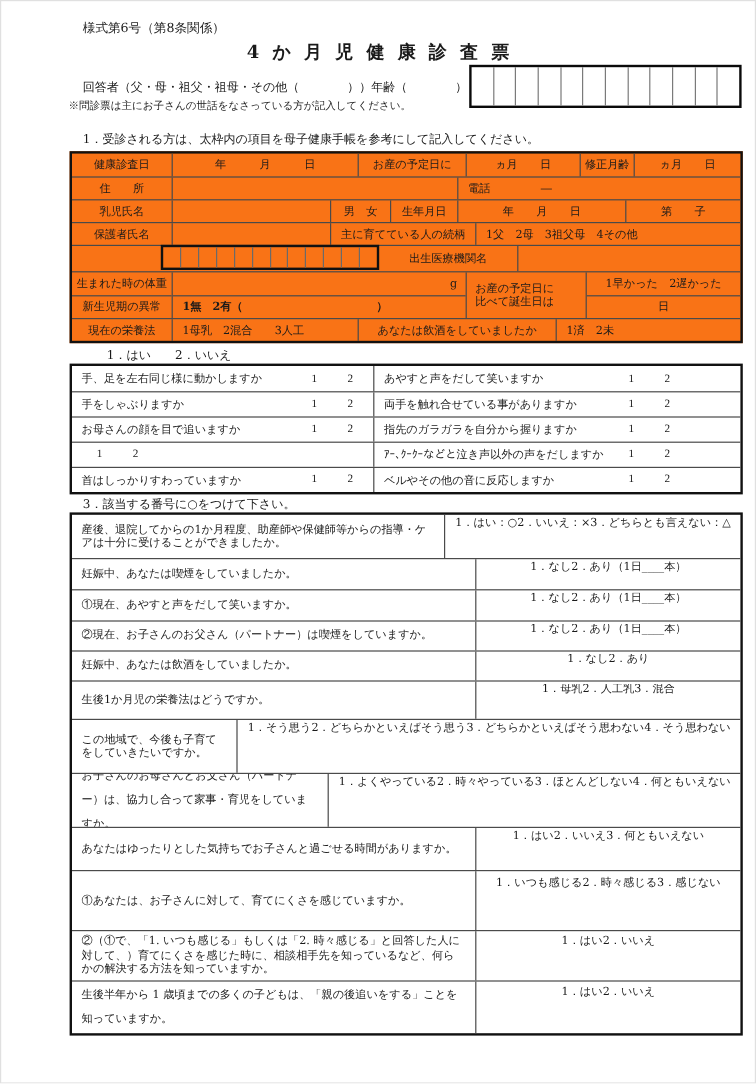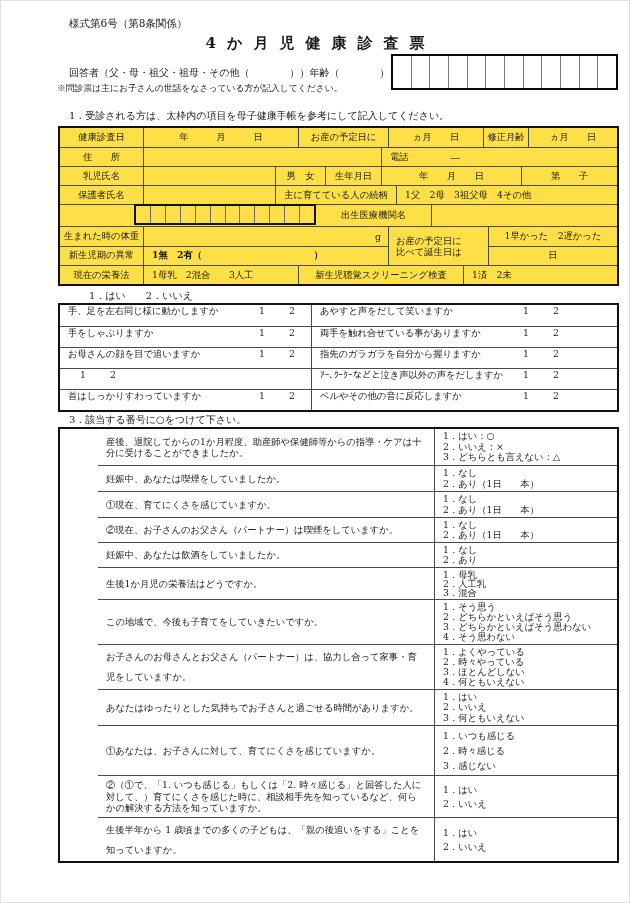--- a/index.html
+++ b/index.html
@@ -17,21 +17,21 @@
   .hdr-note { position:absolute; left:56px; top:82px; font-size:8.8px; }
 
   
   .sec-heading { position:absolute; font-size:10px; white-space:nowrap; }
   .s1-heading { left:68px; top:108px; }
   .s2-heading { left:68px; top:288px; display:flex; }
   .s2-legend { margin-left:20px; }
   .s3-heading { left:68px; top:412px; }
 
   
-  .t1 { position:absolute; left:57px; top:125px; width:561px; border:2px solid #111; background:#fde047; }
+  .t1 { position:absolute; left:57px; top:125px; width:561px; border:2px solid #111; background:#f97316; }
   .t1-row { display:flex; height:19px; border-top:1px solid #4a4a4a; font-size:9.3px; align-items:stretch; }
   .t1-row:first-child { border-top:none; }
   .t1-row.r5 { height:22px; }
   .t1 .c { display:flex; align-items:center; justify-content:center; border-left:1px solid #4a4a4a; overflow:hidden; white-space:nowrap; padding:0 2px; }
   .t1 .c:first-child { border-left:none; }
   .t1 .c.nbl { border-left:none; }
   .t1 .c.left { justify-content:flex-start; padding-left:8px; }
   .w45{width:45px}.w50{width:50px}.w56{width:56px}.w74{width:74px}.w83{width:83px}
   .w90{width:90px}.w95{width:95px}.w115{width:115px}.w121{width:121px}.w132{width:132px}
   .w140{width:140px}.w155{width:155px}.w165{width:165px}.w238{width:238px}.w245{width:245px}
@@ -46,32 +46,32 @@
   .col .half:first-child { border-bottom:1px solid #4a4a4a; }
   .col.bl { border-left:1px solid #4a4a4a; }
   .col2 .half.gline { justify-content:flex-end; padding-right:7px; }
   .col2 .half.abnormal { justify-content:flex-start; padding-left:8px;font-weight:bold; }
   .colm { width:100px; border-left:1px solid #4a4a4a; display:flex; flex-direction:column; justify-content:center; padding-left:7px; line-height:11.5px; font-size:9.3px; }
 
   
   .t2 { position:absolute; left:57px; top:302px; width:561px; border:2px solid #111; background:#fff; }
   .t2-row { display:flex; height:21px; border-top:1px solid #4a4a4a; font-size:9.3px; }
   .t2-row:first-child { border-top:none; }
-  .t2-half { display:flex; align-items:flex-start; overflow:hidden; }
+  .t2-half { display:flex; align-items:center; overflow:hidden;font-family:Liberation Serif, serif; }
   .t2-left { width:251px; padding:0 4px 0 8px; }
   .t2-right { flex:1; border-left:1px solid #4a4a4a; padding:0 46px 0 8px; }
   .t2-q { flex:1; white-space:nowrap; overflow:hidden; }
   .t2-num { width:30px; text-align:center; flex-shrink:0; }
 
   
-  .t3 { position:absolute; left:57px; top:426px; width:561px; border:2px solid #111; background:#fff;padding-left:38px; }
+  .t3 { position:absolute; left:57px; top:426px; width:561px; border:2px solid #111; background:#fff; }
   .s3-row { display:flex; border-top:1px solid #4a4a4a; font-size:9.3px; }
   .s3-row:first-child { border-top:none; }
   .s3-q { width:336px; display:flex; align-items:center; padding:2px 10px 2px 8px; line-height:11.5px; overflow:hidden; }
-  .s3-opts { flex:1; border-left:1px solid #4a4a4a; display:flex; flex-direction:column; justify-content:center; padding:2px 8px; }
+  .s3-opts { flex:1; border-left:1px solid #4a4a4a; display:flex; flex-direction:row; justify-content:center; padding:2px 8px; }
   .s3-opt { line-height:10.8px; white-space:nowrap; overflow:hidden; }
   .s3-row:nth-child(1){height:36px} .s3-row:nth-child(2){height:26px}
   .s3-row:nth-child(3){height:26px} .s3-row:nth-child(4){height:25px}
   .s3-row:nth-child(5){height:25px} .s3-row:nth-child(6){height:32px}
   .s3-row:nth-child(7){height:45px} .s3-row:nth-child(8){height:45px}
   .s3-row:nth-child(9){height:36px} .s3-row:nth-child(10){height:50px}
   .s3-row:nth-child(11){height:42px} .s3-row:nth-child(12){height:44px}
   .s3-row:nth-child(8) .s3-q { line-height:20px; }
   .s3-row:nth-child(12) .s3-q { line-height:20px; }
   .s3-row:nth-child(10) .s3-opt { line-height:15.5px; }
@@ -166,21 +166,21 @@
         <div>比べて誕生日は</div>
       </div>
       <div class="col fx bl">
         <div class="half">1早かった　2遅かった</div>
         <div class="half">日</div>
       </div>
     </div>
     <div class="t1-row">
       <div class="c w83">現在の栄養法</div>
       <div class="c w155 left">1母乳　2混合　　3人工</div>
-      <div class="c w165">新生児聴覚スクリーニング検査</div>
+      <div class="c w165">あなたは飲酒をしていましたか</div>
       <div class="c fx left">1済　2未</div>
     </div>
   </div>
 
   <div class="sec-heading s2-heading">
     <span class="s2-legend">1．はい　　2．いいえ</span>
   </div>
   <div class="t2">
     <div class="t2-row">
       <div class="t2-half t2-left">
@@ -254,21 +254,21 @@
       </div>
     </div>
     <div class="s3-row">
       <div class="s3-q">妊娠中、あなたは喫煙をしていましたか。</div>
       <div class="s3-opts">
         <div class="s3-opt">1．なし</div>
         <div class="s3-opt">2．あり（1日____本）</div>
       </div>
     </div>
     <div class="s3-row">
-      <div class="s3-q">①現在、育てにくさを感じていますか。</div>
+      <div class="s3-q">①現在、あやすと声をだして笑いますか。</div>
       <div class="s3-opts">
         <div class="s3-opt">1．なし</div>
         <div class="s3-opt">2．あり（1日____本）</div>
       </div>
     </div>
     <div class="s3-row">
       <div class="s3-q">②現在、お子さんのお父さん（パートナー）は喫煙をしていますか。</div>
       <div class="s3-opts">
         <div class="s3-opt">1．なし</div>
         <div class="s3-opt">2．あり（1日____本）</div>

